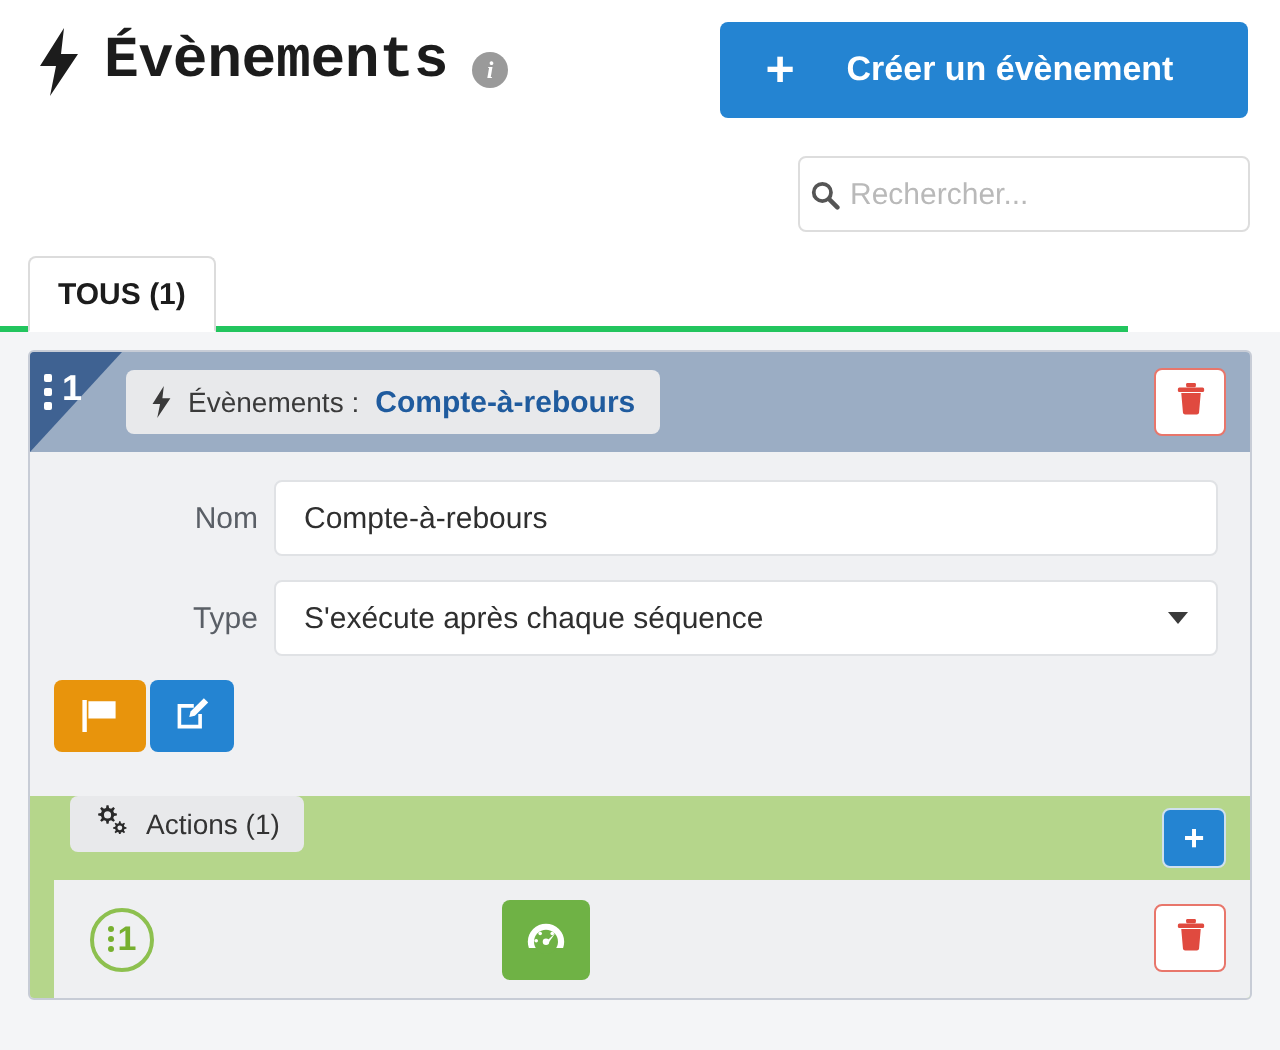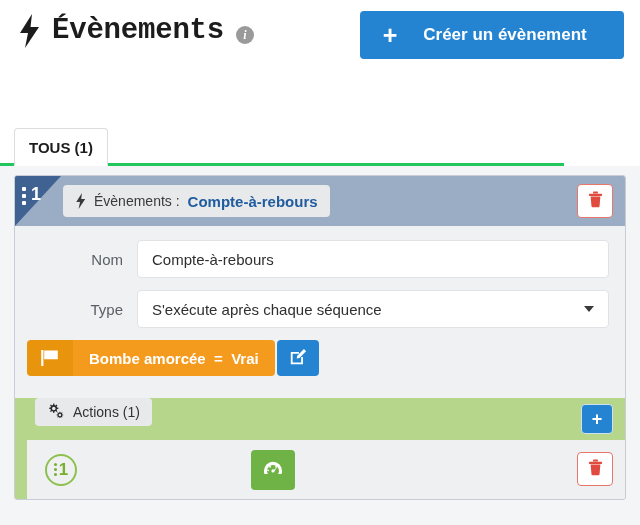--- a/index.html
+++ b/index.html
@@ -221,21 +221,21 @@
   }
   .form-row {
     display: flex;
     align-items: center;
     margin-bottom: 12px;
     padding-left: 12px;
   }
   .form-label {
     width: 110px;
     text-align: right;
-    padding-right: 14px;
+    padding-right: 8px;
     font-size: 15px;
     color: #5a5f66;
     box-sizing: border-box;
   }
   .field {
     width: 472px;
     height: 38px;
     background: #ffffff;
     border: 1px solid #e0e2e5;
     border-radius: 4px;
@@ -401,20 +401,29 @@
     </span>
     <span class="page-title">Évènements</span>
     <span class="info-icon">i</span>
   </div>
 
   <button class="create-btn">
     <span class="plus">+</span>
     <span class="label">Créer un évènement</span>
   </button>
 
+  <div class="search-box">
+    <span class="search-icon">
+      <svg width="15" height="15" viewBox="0 0 16 16" xmlns="http://www.w3.org/2000/svg">
+        <circle cx="6.6" cy="6.6" r="4.6" fill="none" stroke="#555" stroke-width="2"></circle>
+        <line x1="10.2" y1="10.2" x2="14.6" y2="14.6" stroke="#555" stroke-width="2.4" stroke-linecap="round"></line>
+      </svg>
+    </span>
+    <input class="search-input" type="text" placeholder="Rechercher..." style="">
+  </div>
 </div>
 
 <div class="tab-bar">
   <div class="tab">
     <span>TOUS (1)</span>
   </div>
 </div>
 
 <div class="workspace">
 
@@ -470,21 +479,20 @@
       </div>
 
       <div class="form-row">
         <div class="trigger-pill">
           <span class="flag-box">
             <svg width="20" height="18" viewBox="0 0 20 18" xmlns="http://www.w3.org/2000/svg">
               <rect x="1.2" y="1" width="2.2" height="16" fill="#ffffff"></rect>
               <path d="M4.2 1.6 h13.6 v8.6 h-13.6 Z" fill="#ffffff"></path>
             </svg>
           </span>
-          <span class="text">Bombe amorcée  =  Vrai</span>
         </div>
         <button class="trigger-edit">
           <span>
             <svg width="18" height="18" viewBox="0 0 20 20" xmlns="http://www.w3.org/2000/svg">
               <path d="M2 4.5 h9 v2 H4 v9.5 h9.5 V10 h2 v8 H2 Z" fill="#ffffff"></path>
               <path d="M16.6 1.2 l2.4 2.4 l-7.4 7.4 l-3.1 0.7 l0.7 -3.1 Z" fill="#ffffff"></path>
             </svg>
           </span>
         </button>
       </div>

